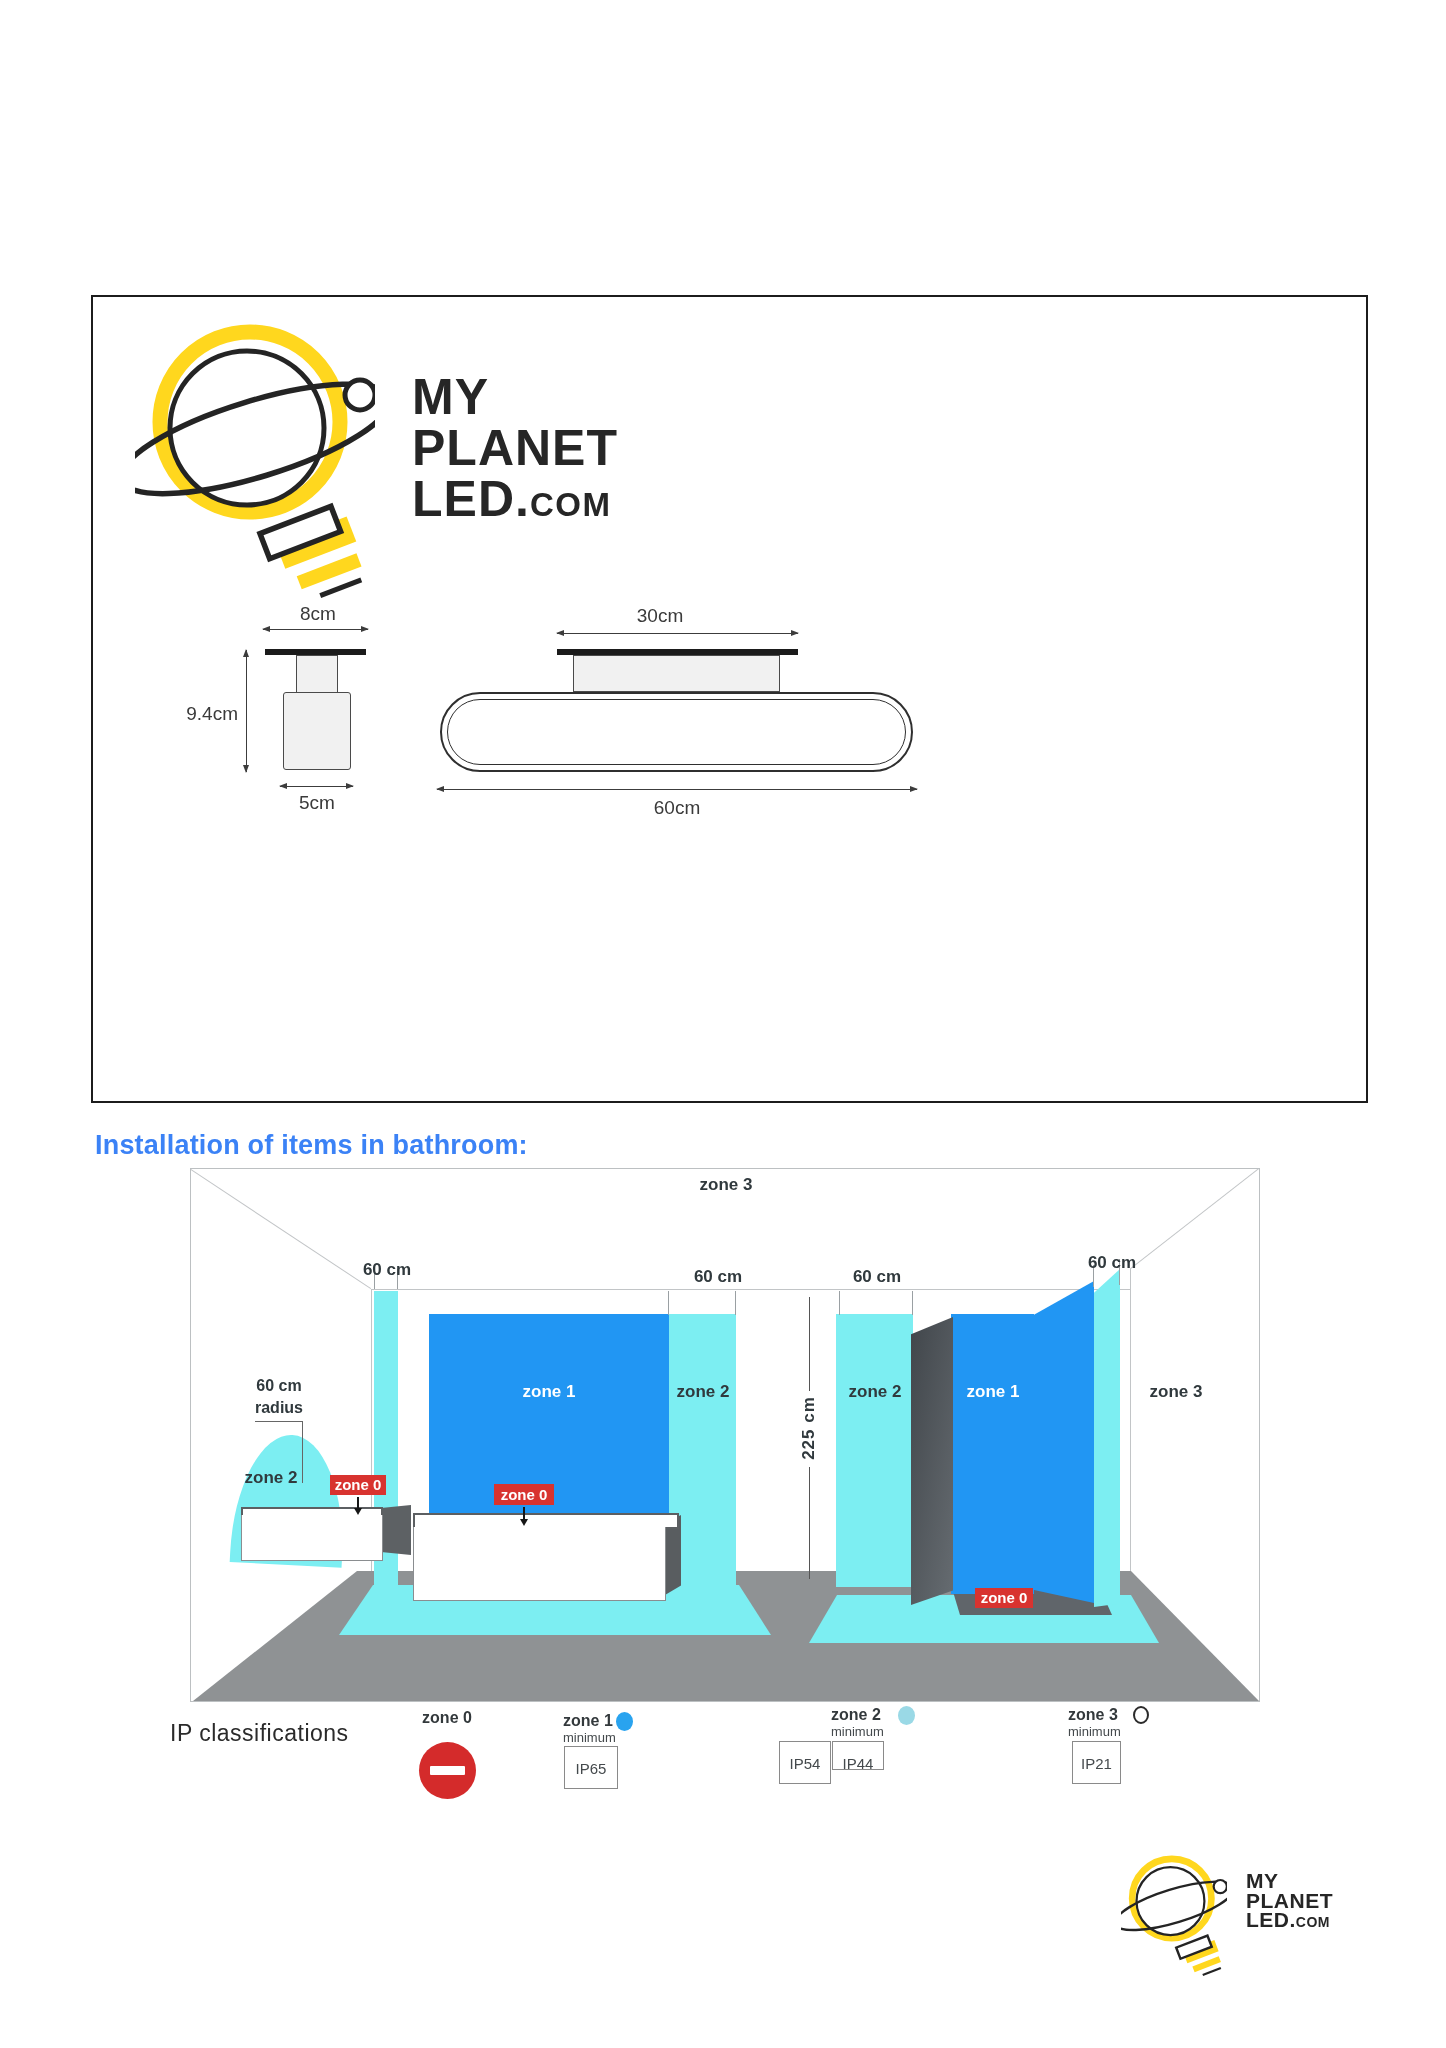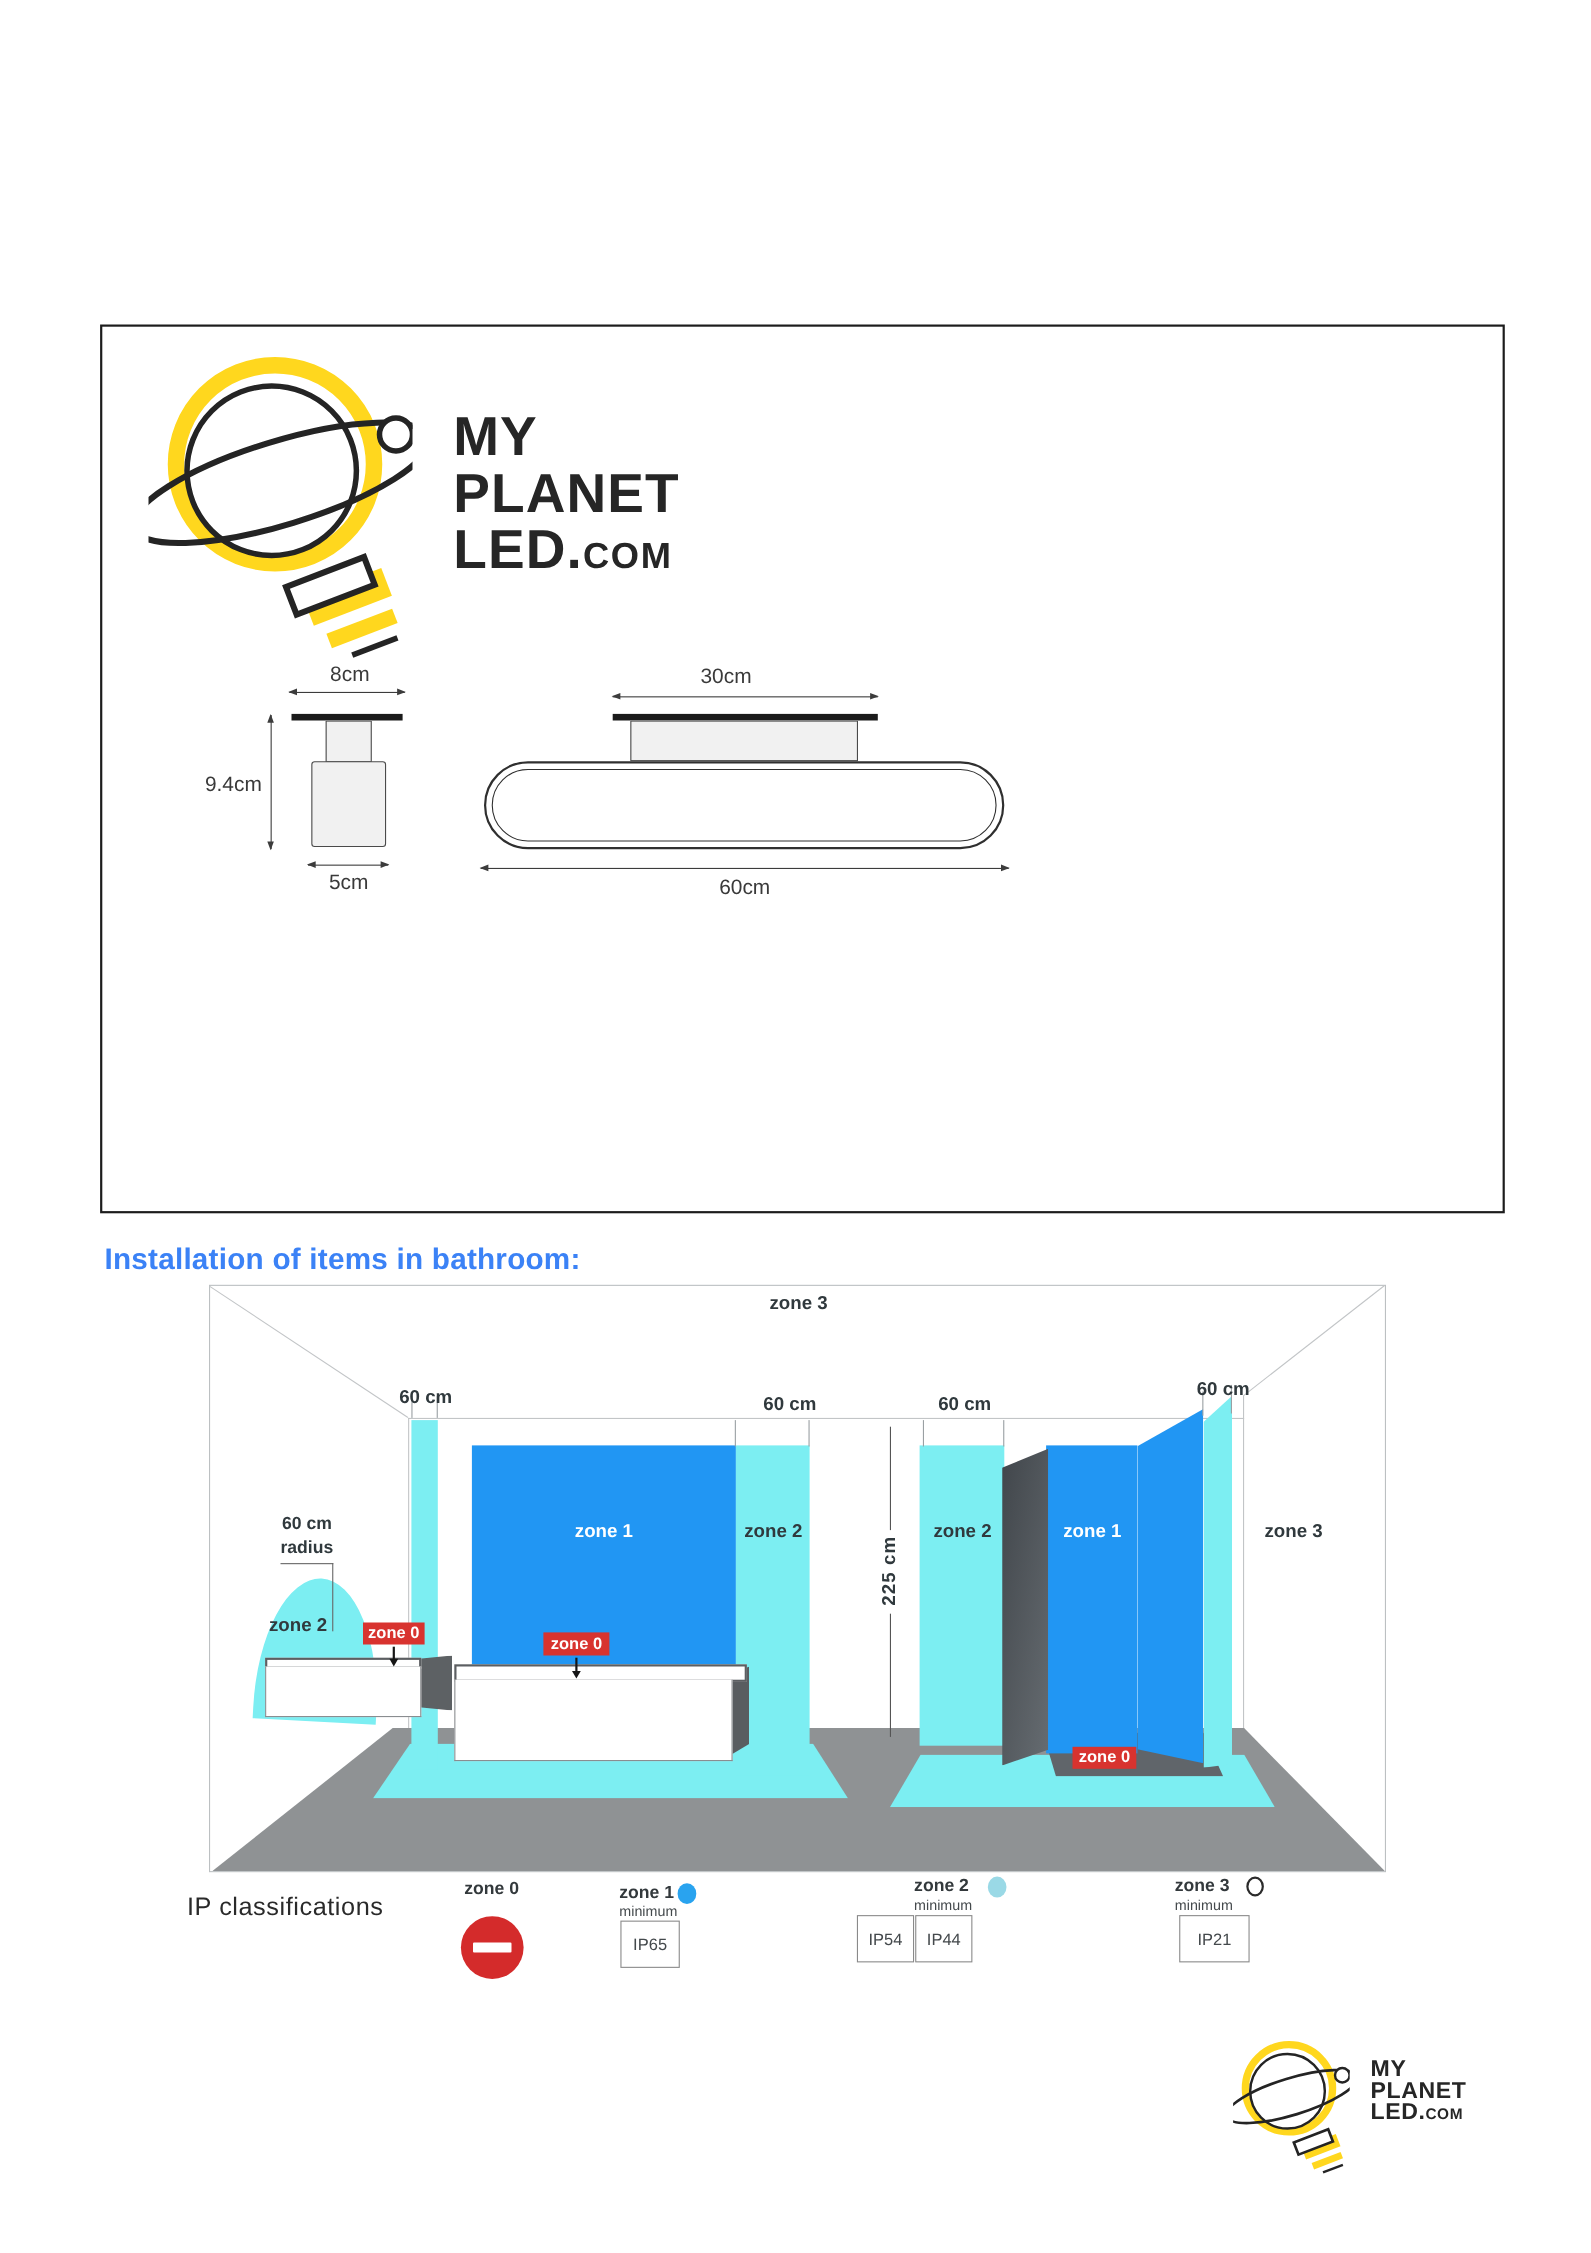--- a/index.html
+++ b/index.html
@@ -189,26 +189,26 @@
 
   <div class="lg-name" style="left:563px;top:1712px;">zone 1</div>
   <div class="lg-dot" style="left:616px;top:1712px;width:17px;height:19px;background:#29a3ef;"></div>
   <div class="lg-min" style="left:563px;top:1730px;">minimum</div>
   <div class="lg-box" style="left:564px;top:1746px;width:54px;height:43px;line-height:43px;">IP65</div>
 
   <div class="lg-name" style="left:831px;top:1706px;">zone 2</div>
   <div class="lg-dot" style="left:898px;top:1706px;width:17px;height:19px;background:#9ad9e6;"></div>
   <div class="lg-min" style="left:831px;top:1724px;">minimum</div>
   <div class="lg-box" style="left:779px;top:1741px;width:52px;height:43px;line-height:43px;">IP54</div>
-  <div class="lg-box" style="left:832px;top:1741px;width:52px;height:43px;line-height:43px;">IP44</div>
+  <div class="lg-box" style="left:832px;top:1741px;width:52px;height:29px;line-height:43px;">IP44</div>
 
   <div class="lg-name" style="left:1068px;top:1706px;">zone 3</div>
   <div class="lg-dot" style="left:1133px;top:1706px;width:16px;height:18px;background:#ffffff;border:2px solid #2b2b2b;box-sizing:border-box;"></div>
   <div class="lg-min" style="left:1068px;top:1724px;">minimum</div>
-  <div class="lg-box" style="left:1072px;top:1741px;width:64px;height:43px;line-height:43px;">IP21</div>
+  <div class="lg-box" style="left:1072px;top:1741px;width:49px;height:43px;line-height:43px;">IP21</div>
 
 
   <svg class="abs" style="left:1121px;top:1839px;" width="106" height="141" viewBox="0 0 240 320">
       <use href="#planet-logo"></use>
     </svg>
   <div class="wordmark-sm" style="left:1246px;top:1871px;">
     <div>MY</div>
     <div>PLANET</div>
     <div><span>LED.</span><span class="com">COM</span></div>
   </div>

